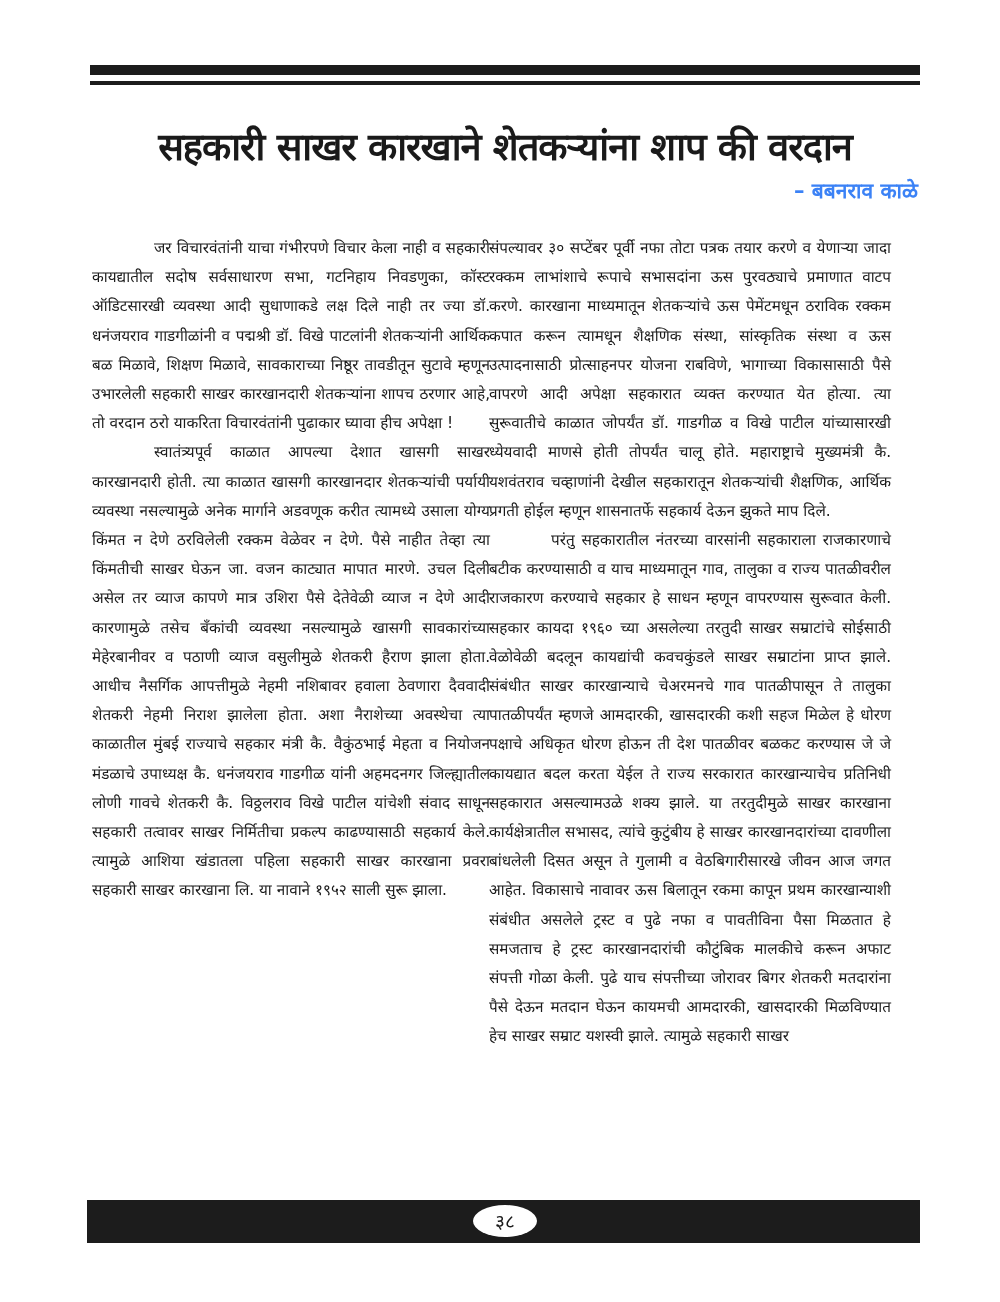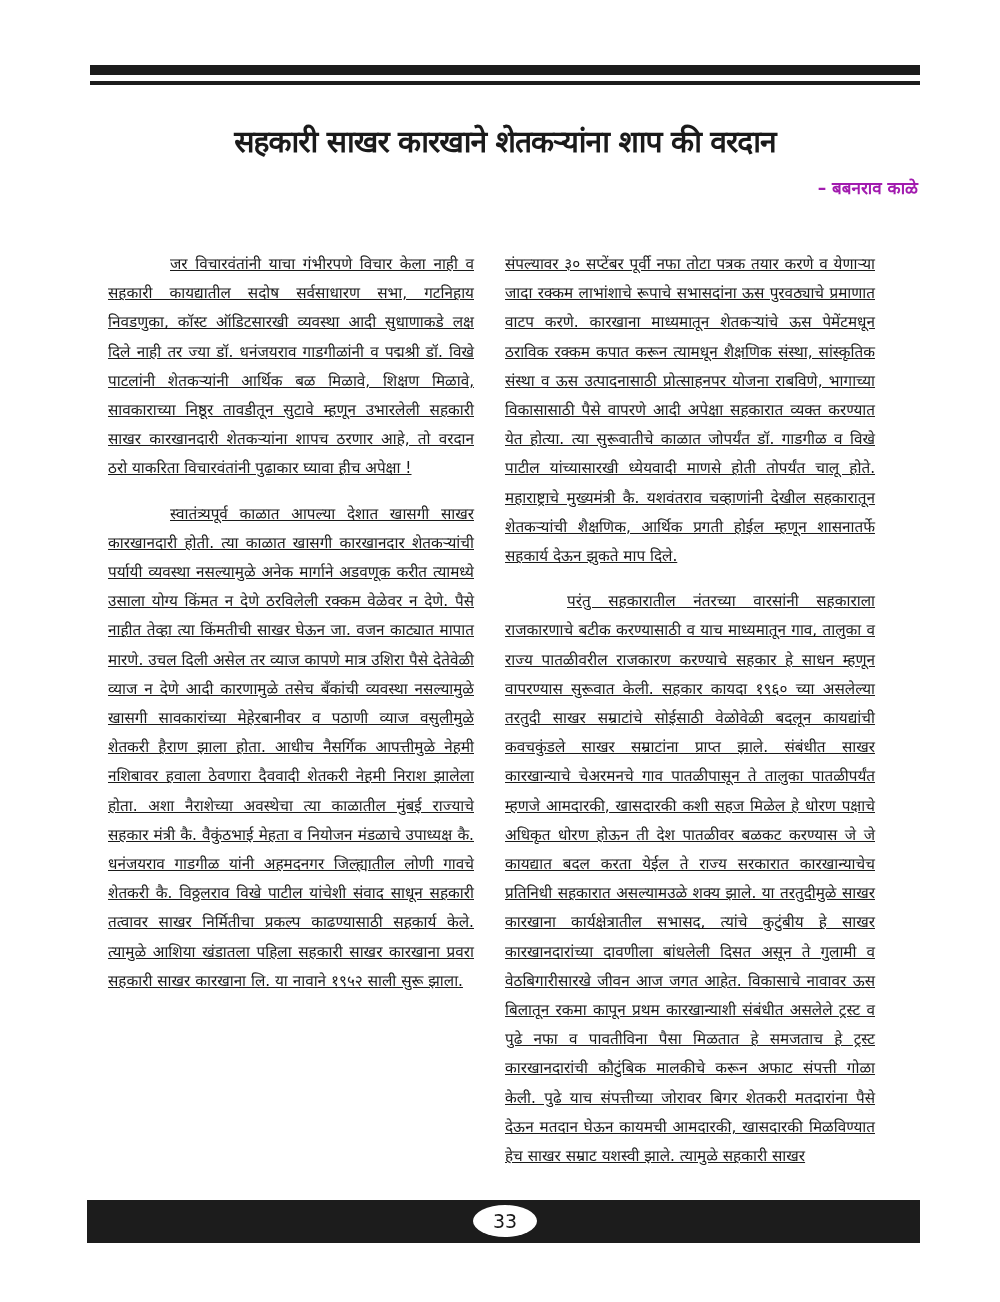--- a/index.html
+++ b/index.html
@@ -1,27 +1,27 @@
 <!DOCTYPE html>
 <html><head>
 <meta charset="utf-8">
 <style>
   html, body { margin: 0; padding: 0; background: #ffffff; }
   body { width: 1000px; height: 1302px; position: relative; overflow: hidden;
          font-family: "DejaVu Sans", sans-serif; color: #1a1a1a; }
   .bar-thick { position: absolute; left: 90px; top: 65px; width: 830px; height: 10px; background: #1c1c1c; }
   .bar-thin  { position: absolute; left: 90px; top: 81px; width: 830px; height: 4px; background: #1c1c1c; }
   .title { position: absolute; left: 90px; top: 100px; width: 830px; text-align: center;
-           font-family: "DejaVu Sans", sans-serif; font-weight: bold; font-size: 30px;
+           font-family: "DejaVu Sans", sans-serif; font-weight: bold; font-size: 38px;
            letter-spacing: -1px; color: #1a1a1a; line-height: 44px; }
-  .author { position: absolute; right: 82px; top: 176px; font-size: 17px; font-weight: bold; color: #a21caf; }
+  .author { position: absolute; right: 82px; top: 176px; font-size: 21px; font-weight: bold; color: #3b82f6; }
   .col { position: absolute; top: 234px; font-size: 15.3px; line-height: 29.2px; text-align: justify; color: #1a1a1a; }
   .col-left { left: 92px; width: 398px; }
   .col-right { left: 489px; width: 402px; }
-  .col p { margin: 16px; text-indent: 0; text-decoration: underline; }
+  .col p { margin: 0; text-indent: 0; }
   .col p.indent { text-indent: 62px; }
   .col p.noindent { text-indent: 0; }
   .footer-bar { position: absolute; left: 87px; top: 1200px; width: 833px; height: 43px; background: #1c1c1c; }
   .page-num { position: absolute; left: 473px; top: 1205px; width: 64px; height: 32px; border-radius: 50%;
               background: #ffffff; text-align: center; line-height: 32px; font-size: 19px; color: #1a1a1a; }
 </style>
 </head>
 <body>
 
 <div class="bar-thick"></div>
@@ -34,13 +34,13 @@
   <p class="indent">जर विचारवंतांनी याचा गंभीरपणे विचार केला नाही व सहकारी कायद्यातील सदोष सर्वसाधारण सभा, गटनिहाय निवडणुका, कॉस्ट ऑडिटसारखी व्यवस्था आदी सुधाणाकडे लक्ष दिले नाही तर ज्या डॉ. धनंजयराव गाडगीळांनी व पद्मश्री डॉ. विखे पाटलांनी शेतकऱ्यांनी आर्थिक बळ मिळावे, शिक्षण मिळावे, सावकाराच्या निष्ठूर तावडीतून सुटावे म्हणून उभारलेली सहकारी साखर कारखानदारी शेतकऱ्यांना शापच ठरणार आहे, तो वरदान ठरो याकरिता विचारवंतांनी पुढाकार घ्यावा हीच अपेक्षा !</p>
   <p class="indent">स्वातंत्र्यपूर्व काळात आपल्या देशात खासगी साखर कारखानदारी होती. त्या काळात खासगी कारखानदार शेतकऱ्यांची पर्यायी व्यवस्था नसल्यामुळे अनेक मार्गाने अडवणूक करीत त्यामध्ये उसाला योग्य किंमत न देणे ठरविलेली रक्कम वेळेवर न देणे. पैसे नाहीत तेव्हा त्या किंमतीची साखर घेऊन जा. वजन काट्यात मापात मारणे. उचल दिली असेल तर व्याज कापणे मात्र उशिरा पैसे देतेवेळी व्याज न देणे आदी कारणामुळे तसेच बँकांची व्यवस्था नसल्यामुळे खासगी सावकारांच्या मेहेरबानीवर व पठाणी व्याज वसुलीमुळे शेतकरी हैराण झाला होता. आधीच नैसर्गिक आपत्तीमुळे नेहमी नशिबावर हवाला ठेवणारा दैववादी शेतकरी नेहमी निराश झालेला होता. अशा नैराशेच्या अवस्थेचा त्या काळातील मुंबई राज्याचे सहकार मंत्री कै. वैकुंठभाई मेहता व नियोजन मंडळाचे उपाध्यक्ष कै. धनंजयराव गाडगीळ यांनी अहमदनगर जिल्ह्यातील लोणी गावचे शेतकरी कै. विठ्ठलराव विखे पाटील यांचेशी संवाद साधून सहकारी तत्वावर साखर निर्मितीचा प्रकल्प काढण्यासाठी सहकार्य केले. त्यामुळे आशिया खंडातला पहिला सहकारी साखर कारखाना प्रवरा सहकारी साखर कारखाना लि. या नावाने १९५२ साली सुरू झाला.</p>
 </div>
 
 <div class="col col-right">
   <p class="noindent">संपल्यावर ३० सप्टेंबर पूर्वी नफा तोटा पत्रक तयार करणे व येणाऱ्या जादा रक्कम लाभांशाचे रूपाचे सभासदांना ऊस पुरवठ्याचे प्रमाणात वाटप करणे. कारखाना माध्यमातून शेतकऱ्यांचे ऊस पेमेंटमधून ठराविक रक्कम कपात करून त्यामधून शैक्षणिक संस्था, सांस्कृतिक संस्था व ऊस उत्पादनासाठी प्रोत्साहनपर योजना राबविणे, भागाच्या विकासासाठी पैसे वापरणे आदी अपेक्षा सहकारात व्यक्त करण्यात येत होत्या. त्या सुरूवातीचे काळात जोपर्यंत डॉ. गाडगीळ व विखे पाटील यांच्यासारखी ध्येयवादी माणसे होती तोपर्यंत चालू होते. महाराष्ट्राचे मुख्यमंत्री कै. यशवंतराव चव्हाणांनी देखील सहकारातून शेतकऱ्यांची शैक्षणिक, आर्थिक प्रगती होईल म्हणून शासनातर्फे सहकार्य देऊन झुकते माप दिले.</p>
   <p class="indent">परंतु सहकारातील नंतरच्या वारसांनी सहकाराला राजकारणाचे बटीक करण्यासाठी व याच माध्यमातून गाव, तालुका व राज्य पातळीवरील राजकारण करण्याचे सहकार हे साधन म्हणून वापरण्यास सुरूवात केली. सहकार कायदा १९६० च्या असलेल्या तरतुदी साखर सम्राटांचे सोईसाठी वेळोवेळी बदलून कायद्यांची कवचकुंडले साखर सम्राटांना प्राप्त झाले. संबंधीत साखर कारखान्याचे चेअरमनचे गाव पातळीपासून ते तालुका पातळीपर्यंत म्हणजे आमदारकी, खासदारकी कशी सहज मिळेल हे धोरण पक्षाचे अधिकृत धोरण होऊन ती देश पातळीवर बळकट करण्यास जे जे कायद्यात बदल करता येईल ते राज्य सरकारात कारखान्याचेच प्रतिनिधी सहकारात असल्यामउळे शक्य झाले. या तरतुदीमुळे साखर कारखाना कार्यक्षेत्रातील सभासद, त्यांचे कुटुंबीय हे साखर कारखानदारांच्या दावणीला बांधलेली दिसत असून ते गुलामी व वेठबिगारीसारखे जीवन आज जगत आहेत. विकासाचे नावावर ऊस बिलातून रकमा कापून प्रथम कारखान्याशी संबंधीत असलेले ट्रस्ट व पुढे नफा व पावतीविना पैसा मिळतात हे समजताच हे ट्रस्ट कारखानदारांची कौटुंबिक मालकीचे करून अफाट संपत्ती गोळा केली. पुढे याच संपत्तीच्या जोरावर बिगर शेतकरी मतदारांना पैसे देऊन मतदान घेऊन कायमची आमदारकी, खासदारकी मिळविण्यात हेच साखर सम्राट यशस्वी झाले. त्यामुळे सहकारी साखर</p>
 </div>
 
 <div class="footer-bar"></div>
-<div class="page-num">33</div>
+<div class="page-num">३८</div>
 
 </body></html>

